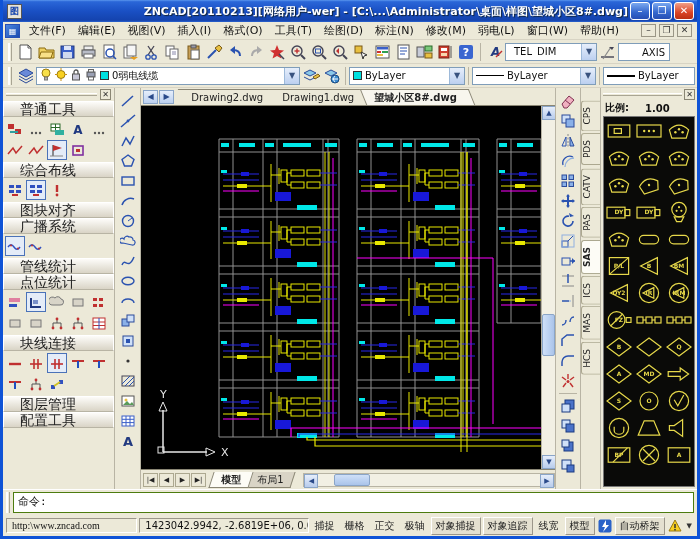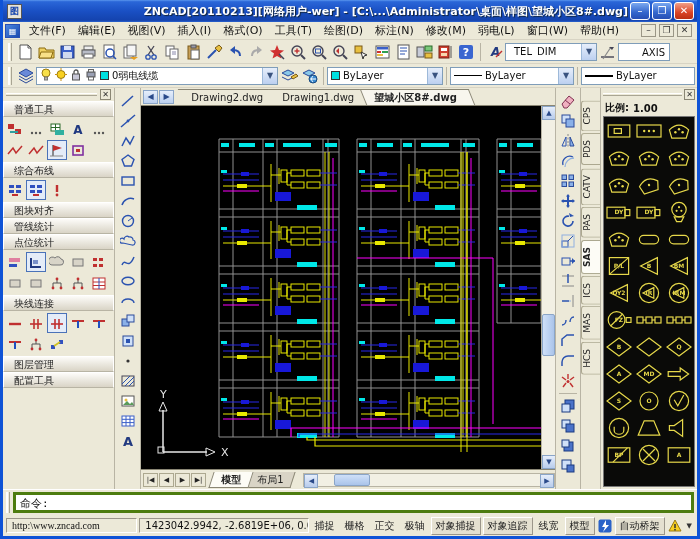--- a/index.html
+++ b/index.html
@@ -44,21 +44,21 @@
 
   
   .main { display:flex; height:401px; }
 
   
   .palette { width:112px; background:#ece9d8; border-right:1px solid #b8b4a4; display:flex; flex-direction:column; overflow:hidden; }
   .pal-head { height:13px; display:flex; align-items:center; padding:0 3px; gap:3px; }
   .pal-grip { flex:1; height:3px; border-top:1px solid #fff; border-bottom:1px solid #a9a593; }
   .pal-x { width:11px; height:11px; border:1px solid #8a8674; font-size:8px; line-height:9px; text-align:center; color:#333; background:#ece9d8; }
   .sec-head { height:16px; background:linear-gradient(180deg,#fdfcf9,#d9d4c6); border:1px solid #fff; border-bottom:1px solid #b8b4a4;
-    font-size:10px; color:#222; padding:1px 10px; line-height:13px; white-space:nowrap; overflow:hidden; }
+    font-size:14px; color:#222; padding:1px 16px; line-height:13px; white-space:nowrap; overflow:hidden; }
   .sec-icons { display:flex; flex-wrap:wrap; padding:2px 2px; gap:1px; }
   .pico { width:20px; height:20px; display:flex; align-items:center; justify-content:center; border:1px solid transparent; }
   .pico.sel { border:1px solid #4a72b8; background:#e4ecf8; }
 
   
   .vtb { width:26px; background:#ece9d8; display:flex; flex-direction:column; align-items:center; padding-top:3px; overflow:hidden; }
   .vtb-l { border-right:1px solid #b8b4a4; }
   .vtb-r { border-left:1px solid #b8b4a4; border-right:1px solid #b8b4a4; }
   .vsep { width:18px; height:1px; background:#b8b4a4; margin:2px 0; }
 
@@ -88,34 +88,34 @@
   .sthumb-h { width:36px; height:12px; margin-left:16px; background:linear-gradient(180deg,#cfe0f8,#aac4ea); border:1px solid #8aa5c8; border-radius:2px; }
 
   
   .rpanel { width:116px; background:#ece9d8; display:flex; }
   .rtabs { width:20px; display:flex; flex-direction:column; padding-top:12px; }
   .rtab { writing-mode:vertical-rl; transform:rotate(180deg); font-size:9px; color:#222; text-align:center;
     border:1px solid #aca890; border-left:none; background:#ece9d8; padding:6px 0; margin-bottom:2px; border-radius:0 3px 3px 0; }
   .rtab.active { font-weight:bold; background:#fdfcf6; }
   .rcontent { flex:1; display:flex; flex-direction:column; border-left:1px solid #b8b4a4; }
   .rhead { height:12px; display:flex; align-items:center; padding:0 2px; gap:2px; }
-  .scale-row { height:16px; display:flex; align-items:center; gap:4px; padding:0 4px; font-size:10px; }
+  .scale-row { height:16px; display:flex; align-items:center; gap:16px; padding:0 4px; font-size:10px; }
   .scale-lbl { font-weight:bold; color:#111; }
   .scale-val { font-weight:bold; color:#111; }
   .symwrap { flex:1; background:#0a0a08; border:1px solid #777; margin:0 2px 2px 2px; overflow:hidden;
     display:grid; grid-template-columns:repeat(3,1fr); align-content:start; }
   .sym { position:relative; height:27px; display:flex; align-items:center; justify-content:center; }
   .sym svg { display:block; }
   .symlabel { position:absolute; left:0; top:0; width:100%; height:100%; display:flex; align-items:center; justify-content:center;
     font-size:6px; color:#e6d84a; font-weight:bold; pointer-events:none; }
 
   
   .cmdrow { height:26px; background:#ece9d8; border-top:1px solid #fff; display:flex; align-items:stretch; padding:2px 3px; gap:3px; }
   .cmdgrip { width:4px; border-left:2px solid #fff; border-right:1px solid #a9a593; }
-  .cmdbox { flex:1; background:#fff; border:3px solid #4d7c0f; font-size:11px; color:#111; padding:1px 4px; font-family:"DejaVu Sans Mono","Liberation Mono",monospace; }
+  .cmdbox { flex:1; background:#fff; border:1px solid #4d7c0f; font-size:11px; color:#111; padding:1px 4px; font-family:"DejaVu Sans Mono","Liberation Mono",monospace; }
   .statusbar { height:21px; background:#ece9d8; display:flex; align-items:center; padding:0 3px; gap:2px; font-size:10px; color:#111; overflow:hidden; }
   .scell { border:1px solid; border-color:#9b968a #fff #fff #9b968a; background:#ece9d8; padding:1px 5px; white-space:nowrap; }
   .scell.url { width:138px; overflow:hidden;font-family:Liberation Serif, serif; }
   .scell.coords { width:178px; overflow:hidden; }
   .stgl { padding:1px 4px; white-space:nowrap; color:#222; }
   .stgl.on { border:1px solid; border-color:#fff #9b968a #9b968a #fff; background:#e4e0d0; }
   .sic { width:16px; height:15px; flex:none; display:flex; align-items:center; justify-content:center; }
   .sarrow { font-size:7px; color:#333; padding:0 2px; }
 </style>
 </head>
@@ -338,21 +338,21 @@
 
   <div class="toolbar">
     <div class="tgrip"></div>
     <span class="tbi">
         <svg width="18" height="16" viewBox="0 0 18 16">
           <path d="M9 1l7 4-7 4-7-4z" fill="#6a8ad8" stroke="#2a4a9a"></path>
           <path d="M2 8l7 4 7-4" fill="none" stroke="#2a4a9a"></path>
           <path d="M2 11l7 4 7-4" fill="none" stroke="#2a4a9a"></path>
         </svg>
       </span>
-    <div class="combo" style="width:242px;">
+    <div class="combo" style="width:264px;">
       <div class="cbody">
         <span><svg width="12" height="13" viewBox="0 0 12 13">
               <circle cx="6" cy="5" r="4" fill="#f8e048" stroke="#9a7a10"></circle>
               <rect x="4.5" y="9" width="3" height="3" fill="#b8b4a4" stroke="#777"></rect>
             </svg></span>
         <span><svg width="12" height="13" viewBox="0 0 12 13">
               <circle cx="6" cy="6.5" r="4" fill="#f8d020" stroke="#9a7a10"></circle>
               <g stroke="#c89010">
                 <line x1="6" y1="0" x2="6" y2="2"></line>
                 <line x1="6" y1="11" x2="6" y2="13"></line>
@@ -517,20 +517,39 @@
                 </svg>
               </span>
             </div>
           </div>
 
           <div>
             <div class="sec-head"><span>图块对齐</span></div>
 
           </div>
 
+          <div>
+            <div class="sec-head"><span>广播系统</span></div>
+            <div class="sec-icons">
+              <span class="pico sel">
+                <svg width="17" height="15" viewBox="0 0 17 15">
+                  <path d="M1 8c2-3 4-3 6 0s4 3 6 0" fill="none" stroke="#3050c0" stroke-width="1.4"></path>
+                  <circle cx="4" cy="6.5" r="1" fill="#c03030"></circle>
+                  <circle cx="11" cy="9.5" r="1" fill="#c03030"></circle>
+                </svg>
+              </span>
+              <span class="pico">
+                <svg width="17" height="15" viewBox="0 0 17 15">
+                  <path d="M1 8c2-3 4-3 6 0s4 3 6 0" fill="none" stroke="#3050c0" stroke-width="1.4"></path>
+                  <circle cx="4" cy="6.5" r="1" fill="#c03030"></circle>
+                  <circle cx="11" cy="9.5" r="1" fill="#c03030"></circle>
+                </svg>
+              </span>
+            </div>
+          </div>
 
           <div>
             <div class="sec-head"><span>管线统计</span></div>
 
           </div>
 
           <div>
             <div class="sec-head"><span>点位统计</span></div>
             <div class="sec-icons">
               <span class="pico">

